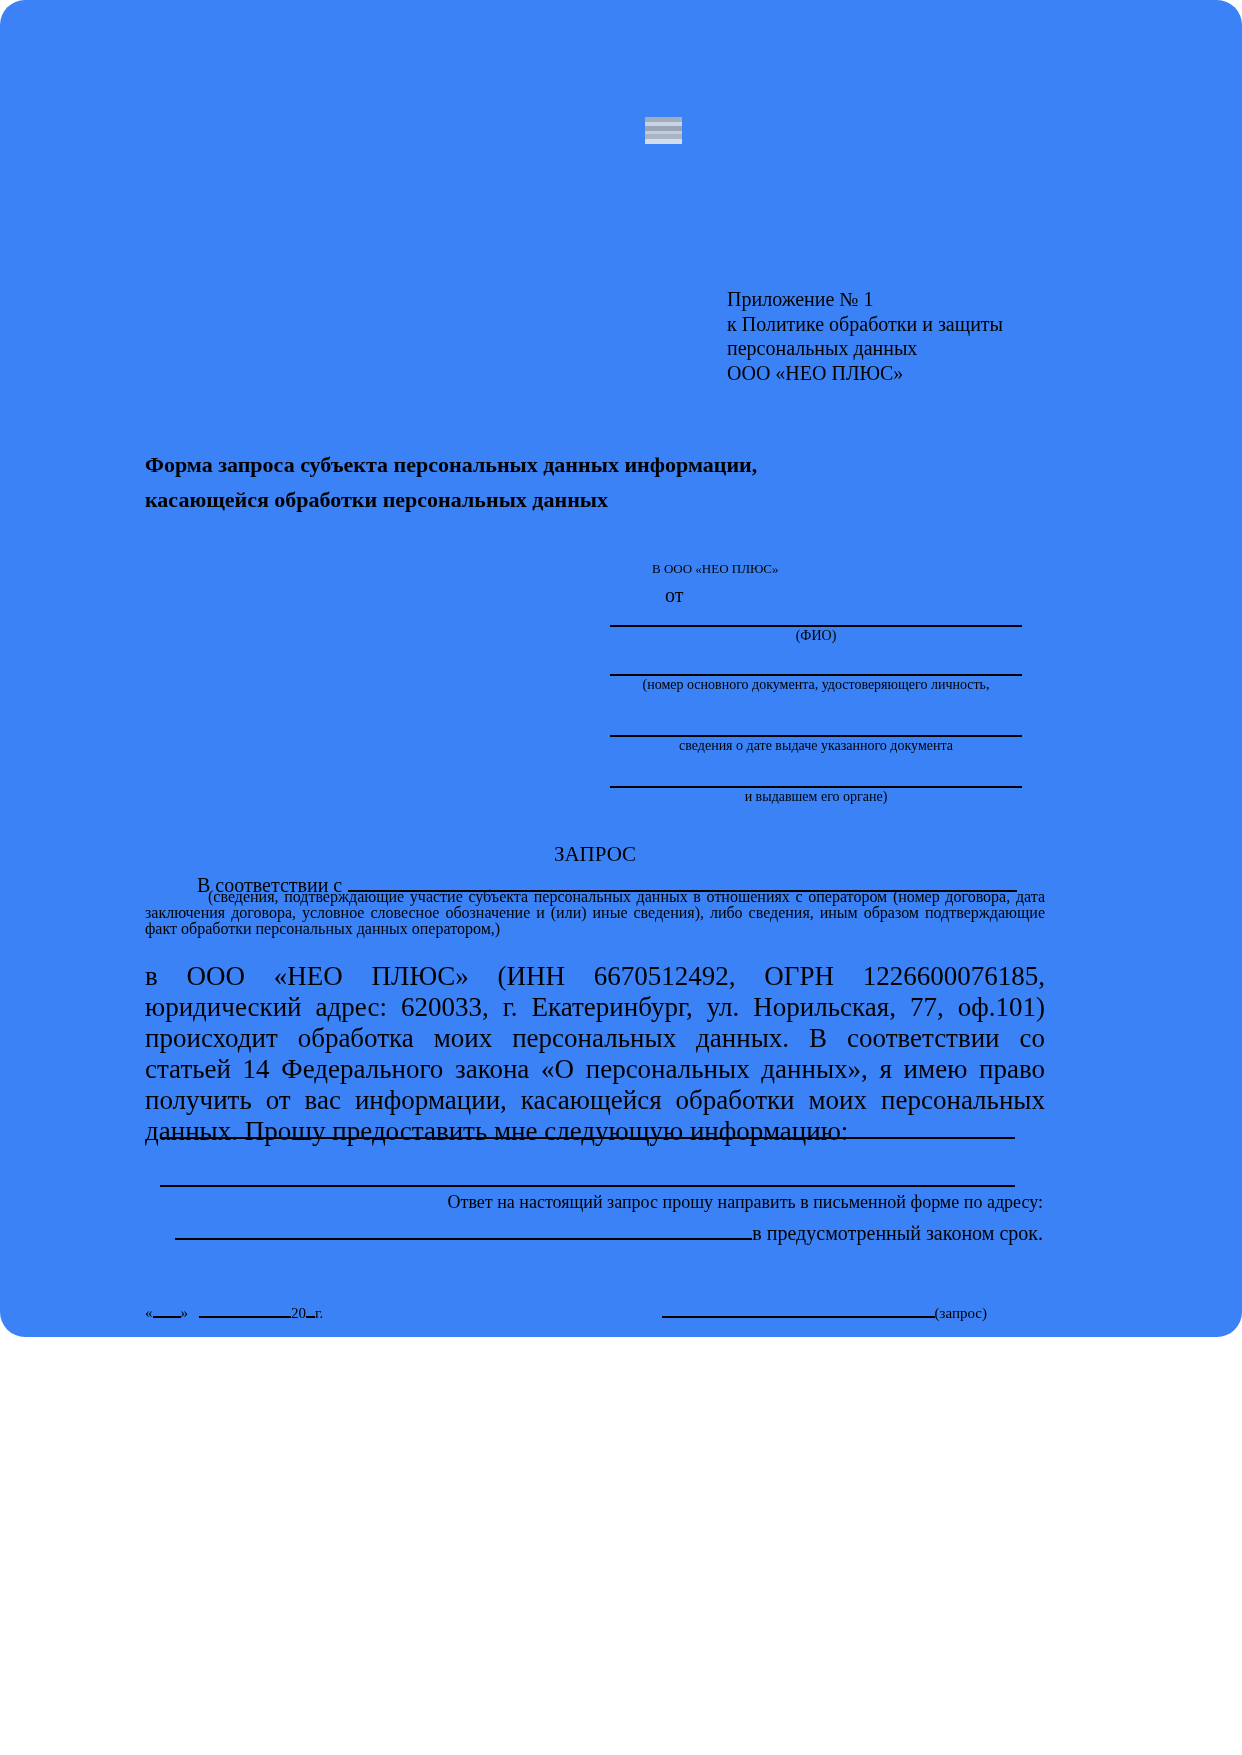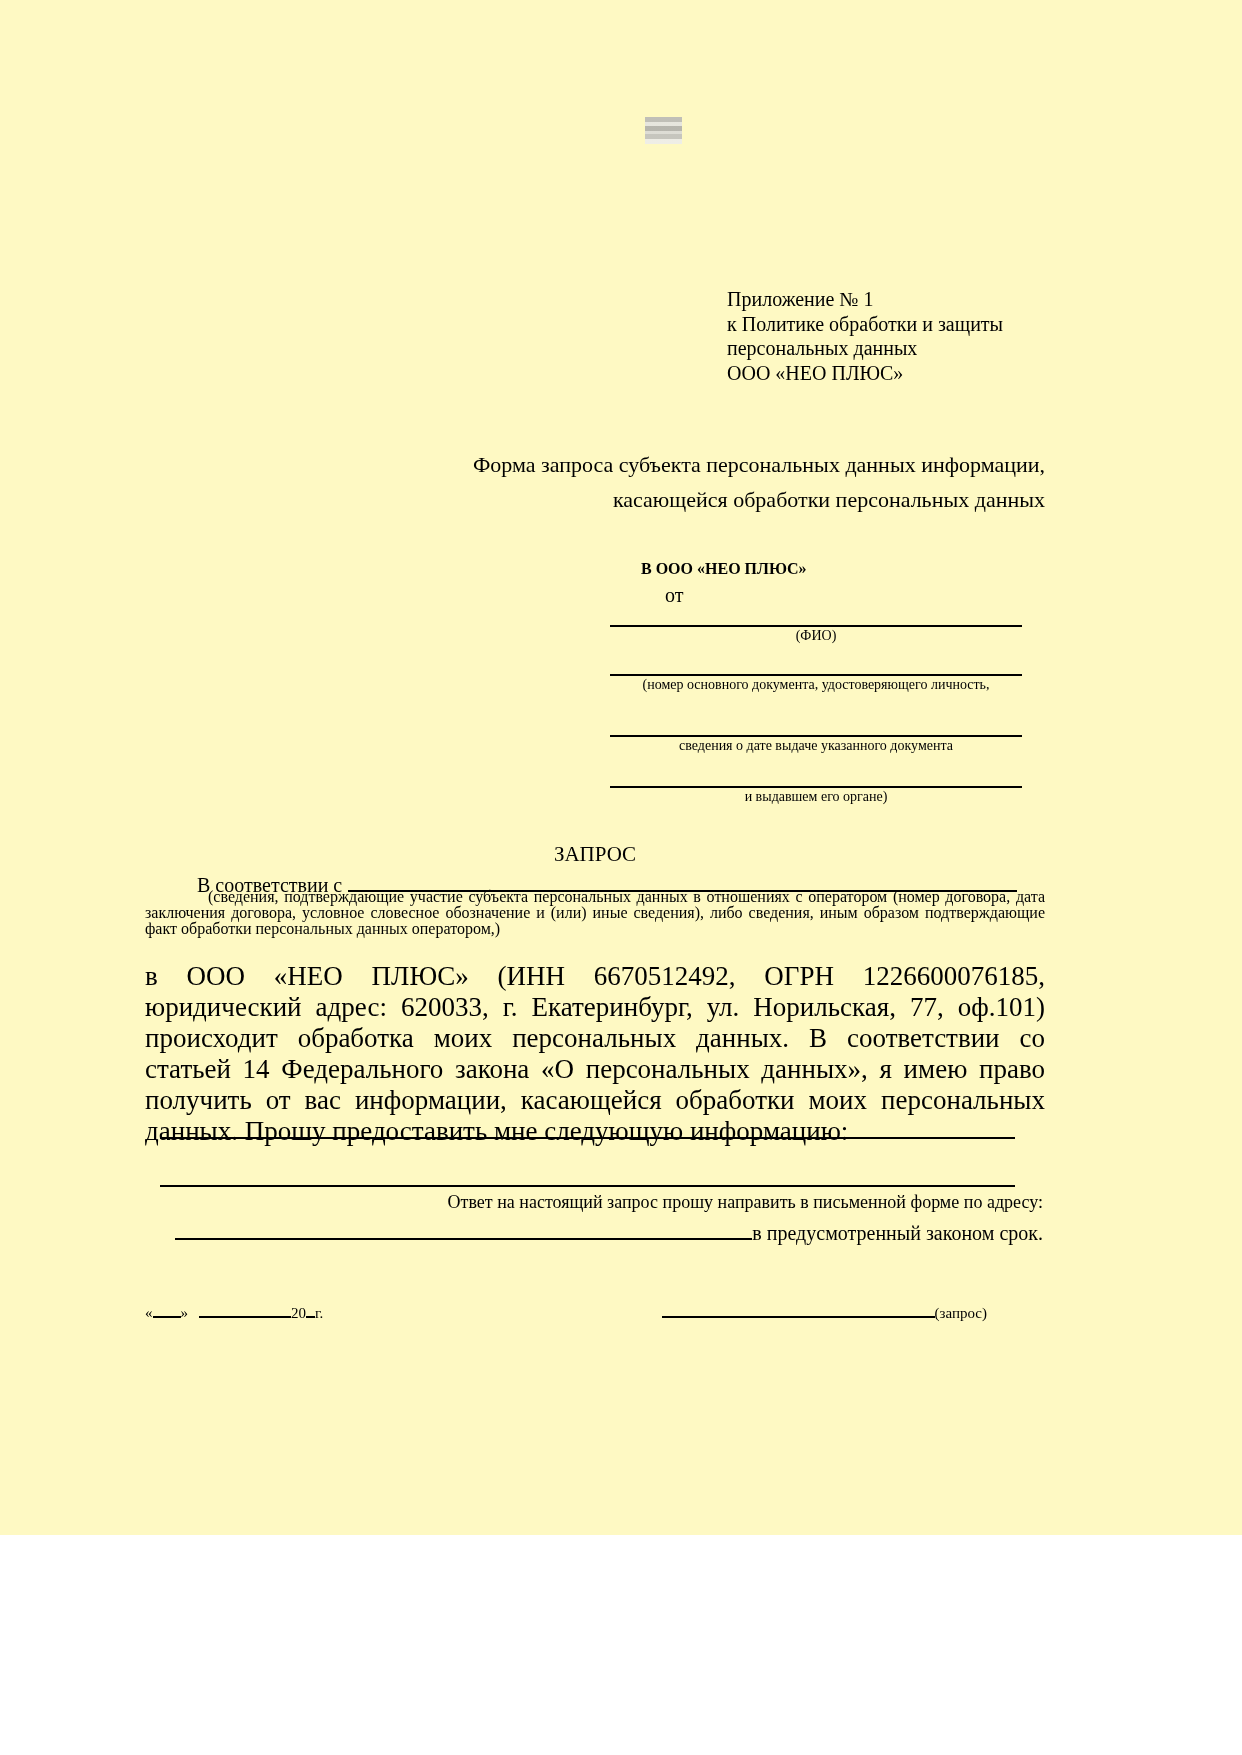--- a/index.html
+++ b/index.html
@@ -1,47 +1,48 @@
 <!DOCTYPE html>
 <html lang="ru"><head>
 <meta charset="utf-8">
 <style>
   html, body { margin: 0; padding: 0; background: #ffffff; }
   .page {
     position: relative;
     width: 1242px;
-    height: 1535px;
-    background: #fef9c3;
+    height: 1337px;
+    background: #3b82f6;
     color: #000;
     font-family: "Liberation Serif", "DejaVu Serif", serif;
     overflow: hidden;
+    border-radius: 25px;
   }
 
   
   .artifact {
     position: absolute; left: 645px; top: 117px;
     width: 37px; height: 27px;
     background: linear-gradient(to bottom,
       #b5b5b5 0 18%, #e2e2e2 18% 32%, #aaaaaa 32% 50%,
       #d8d8d8 50% 64%, #bdbdbd 64% 82%, #ececec 82% 100%);
     opacity: .85;
   }
 
   .appendix {
     position: absolute; left: 727px; top: 287px;
     font-size: 20px; line-height: 24.5px; white-space: nowrap;
   }
 
   .doc-title {
     position: absolute; left: 145px; top: 447px; width: 900px;
-    text-align: right; font-weight: normal; font-size: 22px; line-height: 35px;
+    text-align: left; font-weight: bold; font-size: 22px; line-height: 35px;
   }
 
   .addressee { position: absolute; left: 610px; top: 556px; width: 412px; }
-  .addr-to   { margin-left: 31px; font-size: 16px; line-height: 26px; white-space: nowrap; font-weight: bold; }
+  .addr-to   { margin-left: 42px; font-size: 13px; line-height: 26px; white-space: nowrap; }
   .addr-from { margin-left: 55px; font-size: 20px; line-height: 26px; }
   .rule { border-top: 2px solid #000; height: 0; }
   .rule-1 { margin-top: 17px; }
   .rule-2 { margin-top: 29px; }
   .rule-3 { margin-top: 41px; }
   .rule-4 { margin-top: 31px; }
   .cap { font-size: 14px; line-height: 18px; text-align: center; white-space: nowrap; }
 
   .zapros {
     position: absolute; left: 145px; top: 841px; width: 900px;

